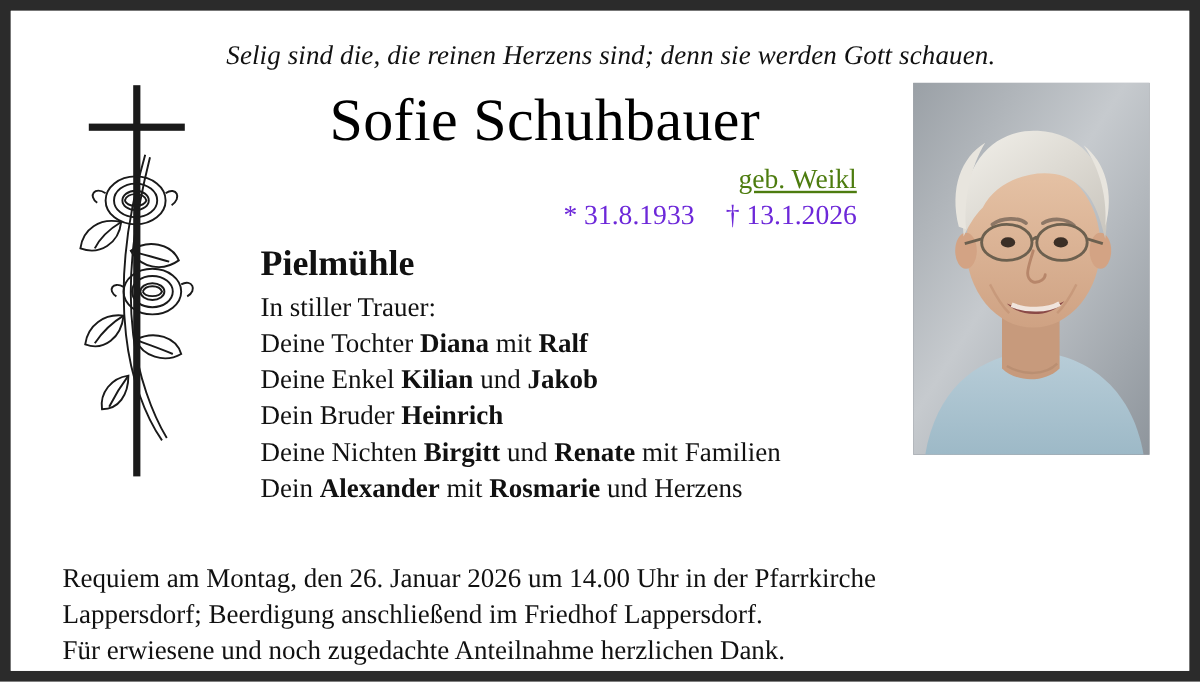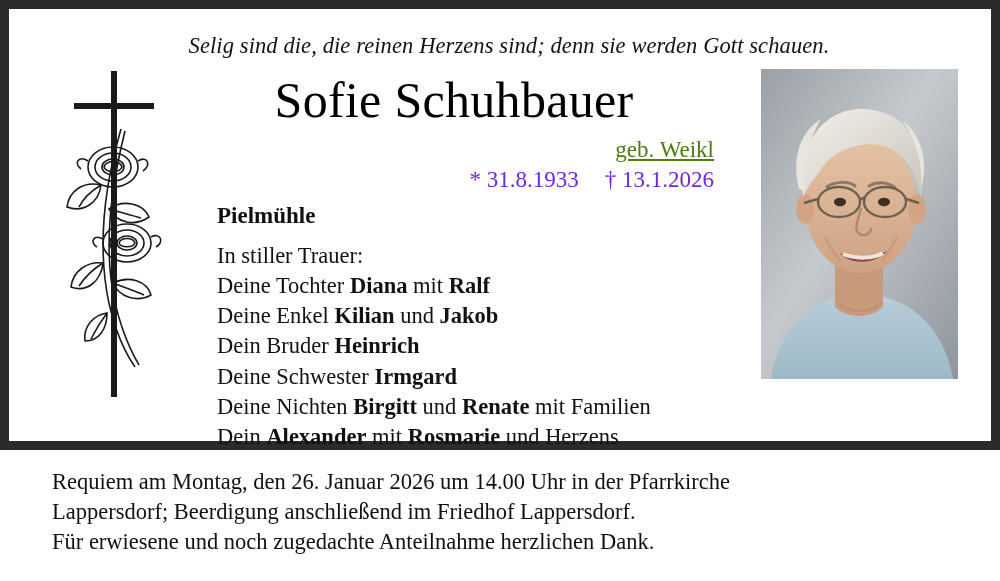--- a/index.html
+++ b/index.html
@@ -10,21 +10,21 @@
   body {
     width: 1000px;
     height: 581px;
     font-family: "Liberation Serif", serif;
     color: #111111;
     overflow: hidden;
   }
   .obituary {
     position: relative;
     width: 1000px;
-    height: 450px;
+    height: 568px;
     box-sizing: border-box;
     background: #ffffff;
     border: 9px solid #2b2b2b;
   }
   .inner {
     position: absolute;
     inset: 0;
     background: #ffffff;
   }
 
@@ -84,21 +84,21 @@
   .dates .sep {
     display: inline-block;
     width: 26px;
   }
 
   
   .place {
     position: absolute;
     top: 194px;
     left: 208px;
-    font-size: 23px;
+    font-size: 30px;
     font-weight: bold;
     color: #111;
   }
 
   
   .mourners {
     position: absolute;
     top: 232px;
     left: 208px;
     width: 520px;
@@ -192,21 +192,20 @@
     </div>
 
     <div class="place">Pielmühle</div>
 
     <div class="mourners">
       <div>In stiller Trauer:</div>
       <div id="mourner-lines">
           <div><span>Deine Tochter </span><b>Diana</b><span> mit </span><b>Ralf</b></div>
           <div><span>Deine Enkel </span><b>Kilian</b><span> und </span><b>Jakob</b></div>
           <div><span>Dein Bruder </span><b>Heinrich</b></div>
-          <div><span>Deine Schwester </span><b>Irmgard</b></div>
           <div><span>Deine Nichten </span><b>Birgitt</b><span> und </span><b>Renate</b><span> mit Familien</span></div>
           <div><span>Dein </span><b>Alexander</b><span> mit </span><b>Rosmarie</b><span> und Herzens</span></div>
         </div>
     </div>
 
     <div class="photo">
       <svg width="197" height="310" viewBox="0 0 197 310" xmlns="http://www.w3.org/2000/svg">
         <defs>
           <linearGradient id="bg" x1="0" y1="0" x2="1" y2="1">
             <stop offset="0%" stop-color="#9aa0a6"></stop>

